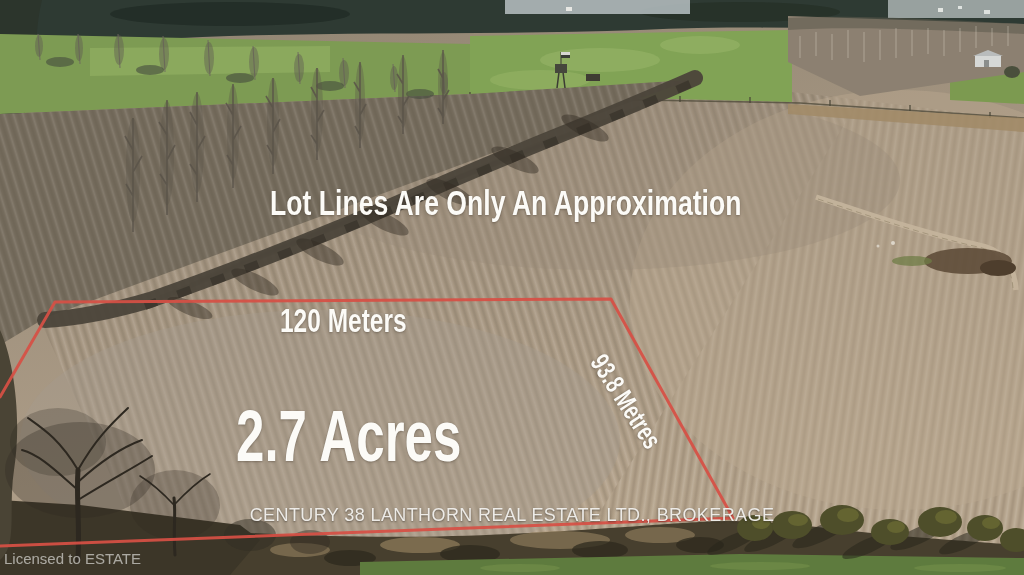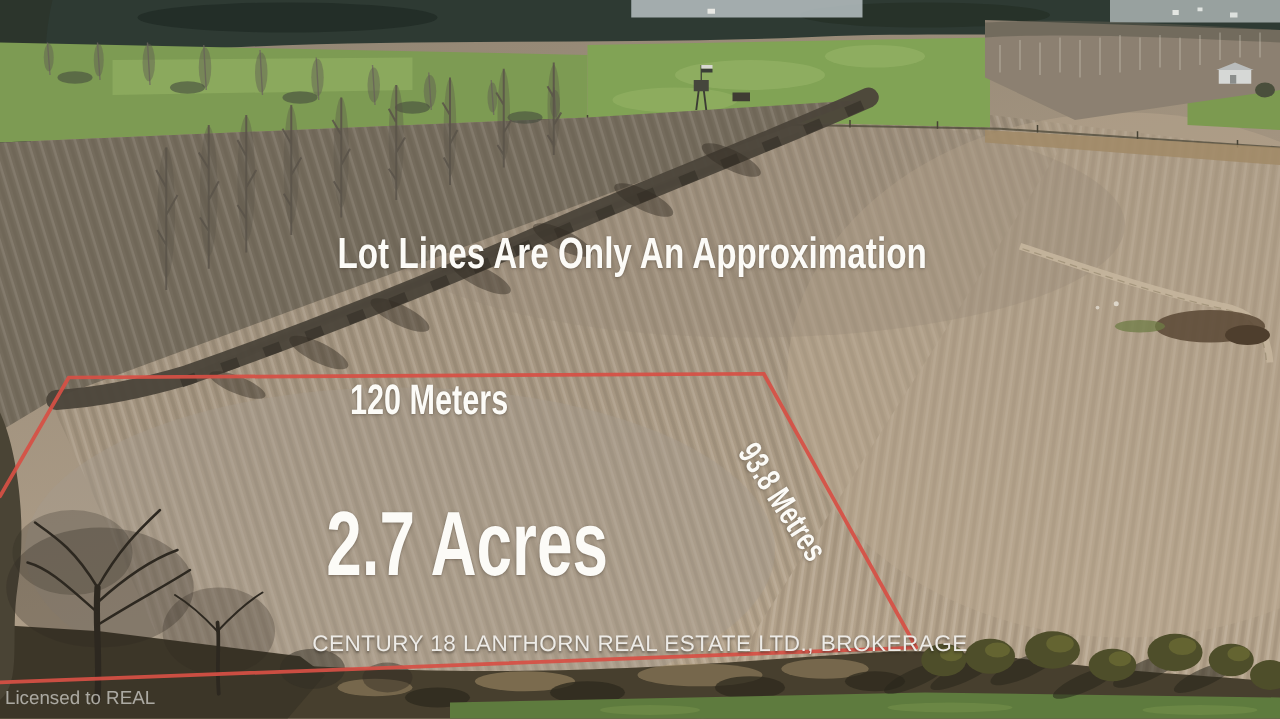--- a/index.html
+++ b/index.html
@@ -7,21 +7,21 @@
          font-family:"Liberation Sans",sans-serif;}
   #scene,#lot-overlay{position:absolute;left:0;top:0;width:1024px;height:575px;display:block;}
   .lot-line{stroke:#d65045;stroke-width:3;fill:none;stroke-linejoin:round;stroke-linecap:round;opacity:.93;}
   .txt{position:absolute;color:#fcfbf7;font-weight:700;line-height:1;white-space:nowrap;
        text-shadow:0 1px 3px rgba(55,45,35,.38),0 0 1px rgba(80,70,55,.25);}
   .cond{display:inline-block;transform-origin:left top;}
   #disclaimer{left:270px;top:185px;font-size:35px;text-align:right;}
   #disclaimer .cond{transform:scaleX(.76);}
   #frontage{left:280px;top:303px;font-size:34px;}
   #frontage .cond{transform:scaleX(.72);}
-  #area{left:236px;top:399px;font-size:73px;margin-left:25px;}
+  #area{left:236px;top:399px;font-size:73px;}
   #area .cond{transform:scaleX(.70);}
   #depth{left:608px;top:350px;font-size:27px;transform:rotate(57deg);transform-origin:left top;}
   #depth .cond{transform:scaleX(.72);}
   #brokerage{left:50%;top:506px;transform:translateX(-50%);font-size:18px;font-weight:400;
              letter-spacing:.4px;color:#edebe7;text-shadow:0 1px 2px rgba(40,35,28,.55);}
   #watermark{left:4px;top:551px;font-size:15px;font-weight:400;color:rgba(240,240,238,.62);text-shadow:none;}
   .pop{stroke:#5b544a;stroke-width:1.6;opacity:.85;fill:none;}
   .popc{fill:rgba(88,82,72,.35);}
   .bt{stroke:rgba(110,104,95,.8);stroke-width:1.1;fill:none;}
   .btc{fill:rgba(96,92,82,.45);}
@@ -298,16 +298,16 @@
   </div>
 
   <div class="txt" id="area">
     <span class="cond">2.7 Acres</span>
   </div>
 
   <div class="txt" id="depth">
     <span class="cond">93.8 Metres</span>
   </div>
 
-  <div class="txt" id="brokerage">CENTURY 18 LANTHORN REAL ESTATE LTD., BROKERAGE</div>
-
-  <div class="txt" id="watermark">Licensed to REAL</div>
+  <div class="txt" id="brokerage">CENTURY 38 LANTHORN REAL ESTATE LTD., BROKERAGE</div>
+
+  <div class="txt" id="watermark">Licensed to ESTATE</div>
 </div>
 
 </body></html>

